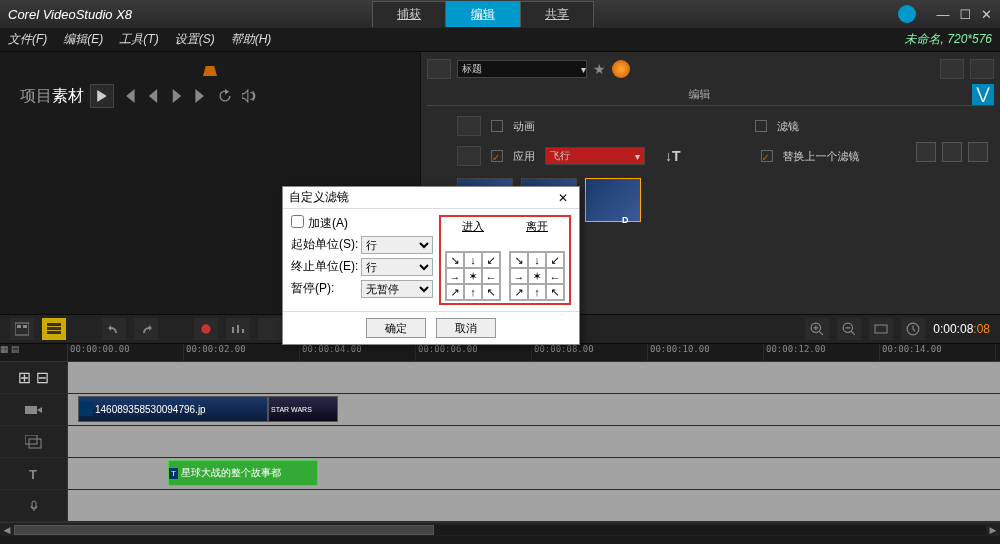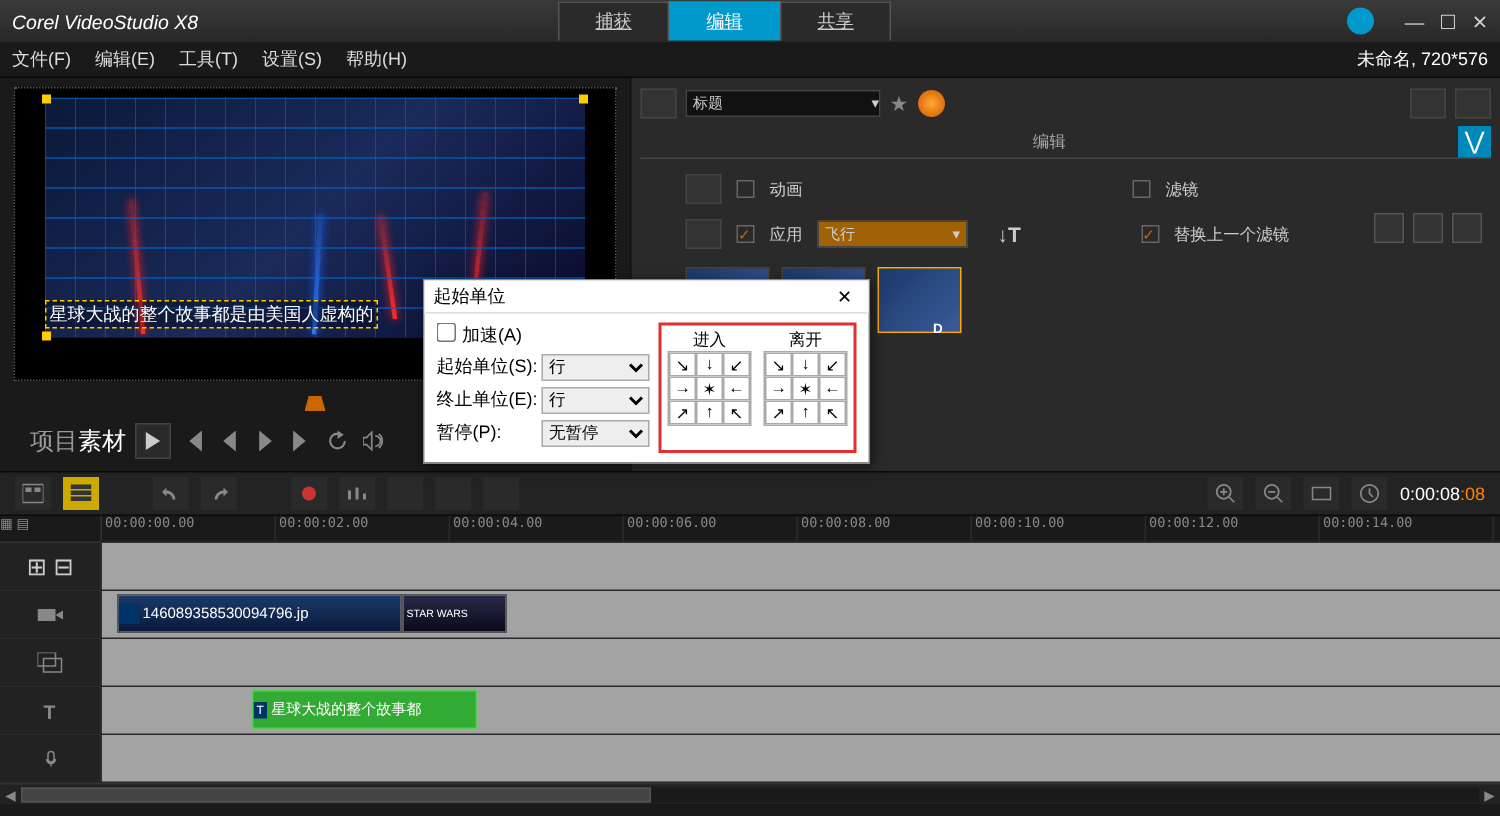--- a/index.html
+++ b/index.html
@@ -8,23 +8,23 @@
 
 .titlebar { height: 28px; background: linear-gradient(to bottom, #3a3a3a, #282828); display: flex; align-items: center; padding: 0 8px; }
 .titlebar .title { font-size: 13px; color: #fff; font-style: italic; font-weight: 500; }
 .titlebar .tabs { display: flex; margin-left: 240px; text-decoration: underline; }
 .titlebar .tab { padding: 4px 24px; font-size: 12px; color: #ccc; cursor: pointer; border: 1px solid #555; border-bottom: none; background: #2a2a2a; }
 .titlebar .tab.active { background: #0099cc; color: #fff; border-color: #0099cc; }
 .titlebar .wincontrols { margin-left: auto; display: flex; gap: 10px; font-size: 13px; color: #ccc; align-items: center; }
 .titlebar .globe { width: 18px; height: 18px; border-radius: 50%; background: #0099cc; margin-right: 10px; }
 
 
-.menubar { height: 24px; background: #1a1a1a; display: flex; align-items: center; padding: 0 8px; border-bottom: 1px solid #0a0a0a; }
+.menubar { height: 24px; background: #1a1a1a; display: flex; align-items: center; padding: 0 8px; border-bottom: 1px solid #0a0a0a; font-style: italic; }
 .menubar .menu { font-size: 12px; color: #ddd; margin-right: 16px; cursor: pointer; }
-.menubar .projinfo { margin-left: auto; font-size: 12px; color: #ffffff; }
+.menubar .projinfo { margin-left: auto; font-size: 12px; color: #86efac; }
 
 
 .main { display: flex; height: 262px; background: #232323; }
 
 
 .preview-pane { width: 420px; background: #1a1a1a; padding: 4px; }
 .preview { width: 402px; height: 196px; background: #000; position: relative; margin: 2px auto; border: 1px dotted #555; }
 .preview-img { position: absolute; inset: 6px 20px 28px 20px; background: linear-gradient(135deg, #0a1a3a, #1a2a5a, #0a0a2a); overflow: hidden; }
 .grid-overlay { position: absolute; inset: 0; background-image: repeating-linear-gradient(to right, rgba(0,100,200,0.6) 0 1px, transparent 1px 20px), repeating-linear-gradient(to bottom, rgba(0,100,200,0.6) 0 1px, transparent 1px 20px); }
 .lightsaber { position: absolute; width: 3px; background: linear-gradient(to top, rgba(255,40,40,1), rgba(255,40,40,0.3)); box-shadow: 0 0 6px #ff2020; }
@@ -51,21 +51,21 @@
 .rp-dropdown { width: 130px; height: 18px; background: #111; border: 1px solid #444; font-size: 10px; color: #ccc; padding-left: 4px; display: flex; align-items: center; }
 .rp-star { color: #888; margin-left: auto; font-size: 14px; }
 .rp-orange { width: 18px; height: 18px; background: radial-gradient(circle, #ffaa33, #cc5500); border-radius: 50%; }
 .rp-tabs { display: flex; margin-top: 4px; border-bottom: 1px solid #444; }
 .rp-tab { flex: 1; text-align: center; font-size: 11px; padding: 3px; color: #aaa; cursor: pointer; }
 .rp-tab.active { color: #fff; background: #333; }
 .rp-expand { width: 22px; background: #0088bb; color: #fff; text-align: center; cursor: pointer; }
 .rp-row { display: flex; align-items: center; gap: 10px; margin-top: 10px; padding-left: 30px; font-size: 11px; }
 .rp-check { width: 12px; height: 12px; border: 1px solid #666; display: inline-block; }
 .rp-check.checked::after { content: '✓'; color: #cc6600; font-size: 10px; line-height: 10px; }
-.rp-select { width: 100px; height: 18px; background: #a16207; border: 1px solid #444; font-size: 10px; color: #ccc; padding: 0 4px; display: flex; align-items: center; justify-content: space-between; }
+.rp-select { width: 100px; height: 18px; background: #b91c1c; border: 1px solid #444; font-size: 10px; color: #ccc; padding: 0 4px; display: flex; align-items: center; justify-content: space-between; }
 .thumbnails { display: flex; gap: 8px; margin-top: 12px; padding-left: 30px; }
 .thumb { width: 56px; height: 44px; background: linear-gradient(135deg, #1a3a6a, #3a5a9a); border: 1px solid #444; }
 .thumb.sel { border: 1px solid #ffaa00; }
 .thumb-label { position: relative; top: 30px; left: 36px; font-size: 9px; color: #fff; font-weight: bold; }
 .rp-toolrow { position: absolute; right: 12px; top: 90px; display: flex; gap: 6px; }
 .rp-tool { width: 20px; height: 20px; background: #333; border: 1px solid #555; }
 .rp-disabled-row { display:flex; align-items:center; gap:6px; margin-top: 30px; padding-left: 300px; color:#555; font-size:11px; }
 
 
 .tl-toolbar { height: 30px; background: #232323; display: flex; align-items: center; gap: 8px; padding: 0 10px; border-top: 1px solid #0a0a0a; border-bottom: 1px solid #0a0a0a; }
@@ -100,21 +100,21 @@
 .dlg-title { height: 22px; background: #fff; display: flex; align-items: center; padding: 0 6px; border-bottom: 1px solid #ddd; }
 .dlg-close { margin-left: auto; cursor: pointer; width: 20px; text-align: center; }
 .dlg-body { padding: 6px 8px; display: flex; gap: 6px; }
 .dlg-left { flex: 1; }
 .dlg-row { display: flex; align-items: flex-start; margin-bottom: 4px; }
 .dlg-row label { width: 70px; font-size: 12px; }
 .dlg-row select { flex: 1; height: 18px; font-size: 11px; border: 1px solid #aaa; background: #eee; }
 .dlg-cb { margin-right: 4px; }
 .dlg-right { display: flex; gap: 8px; border: 2px solid #e03030; padding: 2px 4px; }
 .dir-group { }
-.dir-label { font-size: 11px; text-align: center; margin-bottom: 0; }
+.dir-label { font-size: 11px; text-align: center; margin-bottom: 17px; text-decoration: underline; }
 .dir-grid { display: grid; grid-template-columns: repeat(3, 18px); grid-template-rows: repeat(3, 16px); gap: 0; border: 1px solid #aaa; }
 .dir-cell { border: 1px solid #aaa; display: flex; align-items: center; justify-content: center; font-size: 11px; cursor: pointer; background: #fff; }
 .dlg-buttons { display: flex; justify-content: center; gap: 10px; padding: 6px; border-top: 1px solid #ddd; }
 .dlg-buttons button { width: 60px; height: 20px; font-size: 11px; background: #eee; border: 1px solid #999; cursor: pointer; }
 </style>
 </head>
 <body>
 
 <div class="titlebar">
   <span class="title">Corel  VideoStudio X8</span>
@@ -135,34 +135,20 @@
   <span class="menu">文件(F)</span>
   <span class="menu">编辑(E)</span>
   <span class="menu">工具(T)</span>
   <span class="menu">设置(S)</span>
   <span class="menu">帮助(H)</span>
   <span class="projinfo">未命名, 720*576</span>
 </div>
 
 <div class="main">
   <div class="preview-pane">
-    <div class="preview">
-      <div class="preview-img">
-        <div class="lightsaber ls1"></div>
-        <div class="lightsaber ls2"></div>
-        <div class="lightsaber ls3"></div>
-        <div class="lightsaber ls4"></div>
-        <div class="grid-overlay"></div>
-      </div>
-      <span class="handle h-tl"></span>
-      <span class="handle h-tr"></span>
-      <span class="handle h-bl"></span>
-      <span class="handle h-br"></span>
-      <div class="subtitle-text">星球大战的整个故事都是由美国人虚构的</div>
-    </div>
     <div class="orange-marker"></div>
     <div class="playback">
       <div style="display:flex;flex-direction:row;font-size:16px;color:#999;">
         <span>项目</span>
         <span style="color:#fff">素材</span>
       </div>
       <div class="play-btn">
           <svg viewBox="0 0 10 10">
             <path d="M1 0 L9 5 L1 10 Z"></path>
           </svg>
@@ -385,21 +371,21 @@
     <div class="sb-arrow">◀</div>
     <div class="sb-track">
         <div class="sb-thumb"></div>
       </div>
     <div class="sb-arrow">▶</div>
   </div>
 </div>
 
 <div class="dialog">
   <div class="dlg-title">
-    <span>起始单位</span>
+    <span>自定义滤镜</span>
     <span class="dlg-close">✕</span>
   </div>
   <div class="dlg-body">
     <div class="dlg-left">
       <div class="dlg-row">
           <input type="checkbox" class="dlg-cb" style="">
           <label>加速(A)</label>
         </div>
       <div class="dlg-row">
           <label>起始单位(S):</label>
@@ -438,13 +424,17 @@
           <div class="dir-cell">→</div>
           <div class="dir-cell">✶</div>
           <div class="dir-cell">←</div>
           <div class="dir-cell">↗</div>
           <div class="dir-cell">↑</div>
           <div class="dir-cell">↖</div>
         </div>
       </div>
     </div>
   </div>
+  <div class="dlg-buttons">
+    <button>确定</button>
+    <button>取消</button>
+  </div>
 </div>
 
 </body></html>

